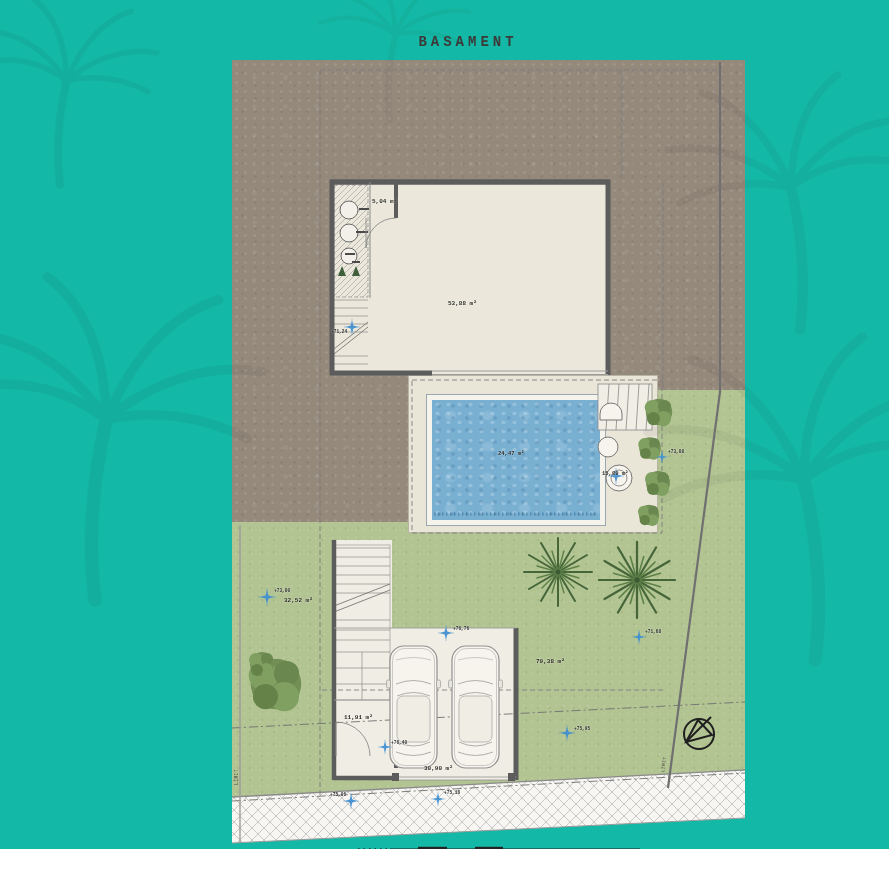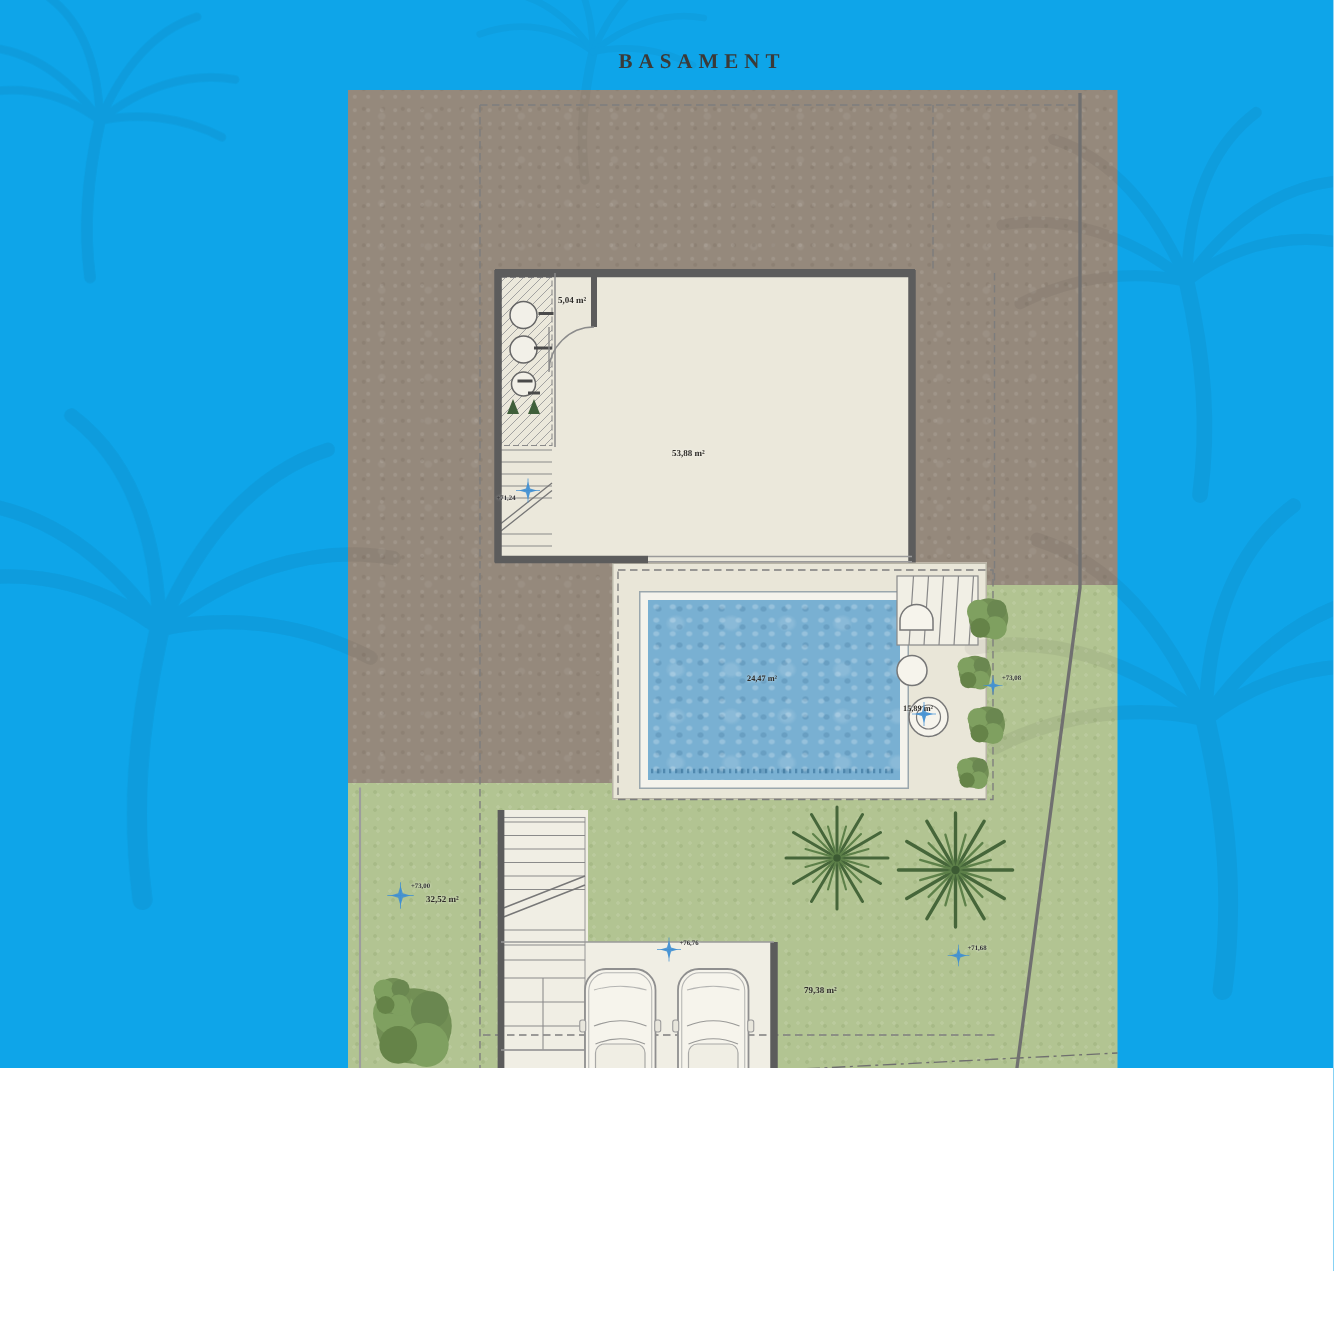--- a/index.html
+++ b/index.html
@@ -1,17 +1,17 @@
 <!DOCTYPE html>
 <html><head>
 <meta charset="utf-8">
 <style>
   html,body{margin:0;padding:0;background:#ffffff;}
-  .stage{position:relative;width:889px;height:712px;background:#0ea5e9;overflow:hidden;
-         font-family:Liberation Serif, serif;}
+  .stage{position:relative;width:889px;height:849px;background:#14b8a6;overflow:hidden;
+         font-family:Liberation Mono, monospace;}
   .abs{position:absolute;}
   
   .earth{background-color:#95897c;background-image:
     radial-gradient(rgba(255,255,255,.10) 1px,transparent 1.6px),
     radial-gradient(rgba(84,70,58,.13) 1px,transparent 1.6px),
     radial-gradient(rgba(255,255,255,.06) 2px,transparent 3px);
     background-size:9px 9px,13px 13px,31px 29px;background-position:0 0,4px 6px,7px 3px;}
   .grass{background-color:#b2c492;background-image:
     radial-gradient(rgba(255,255,255,.10) 1px,transparent 1.4px),
     radial-gradient(rgba(90,115,60,.13) 1px,transparent 1.5px);

